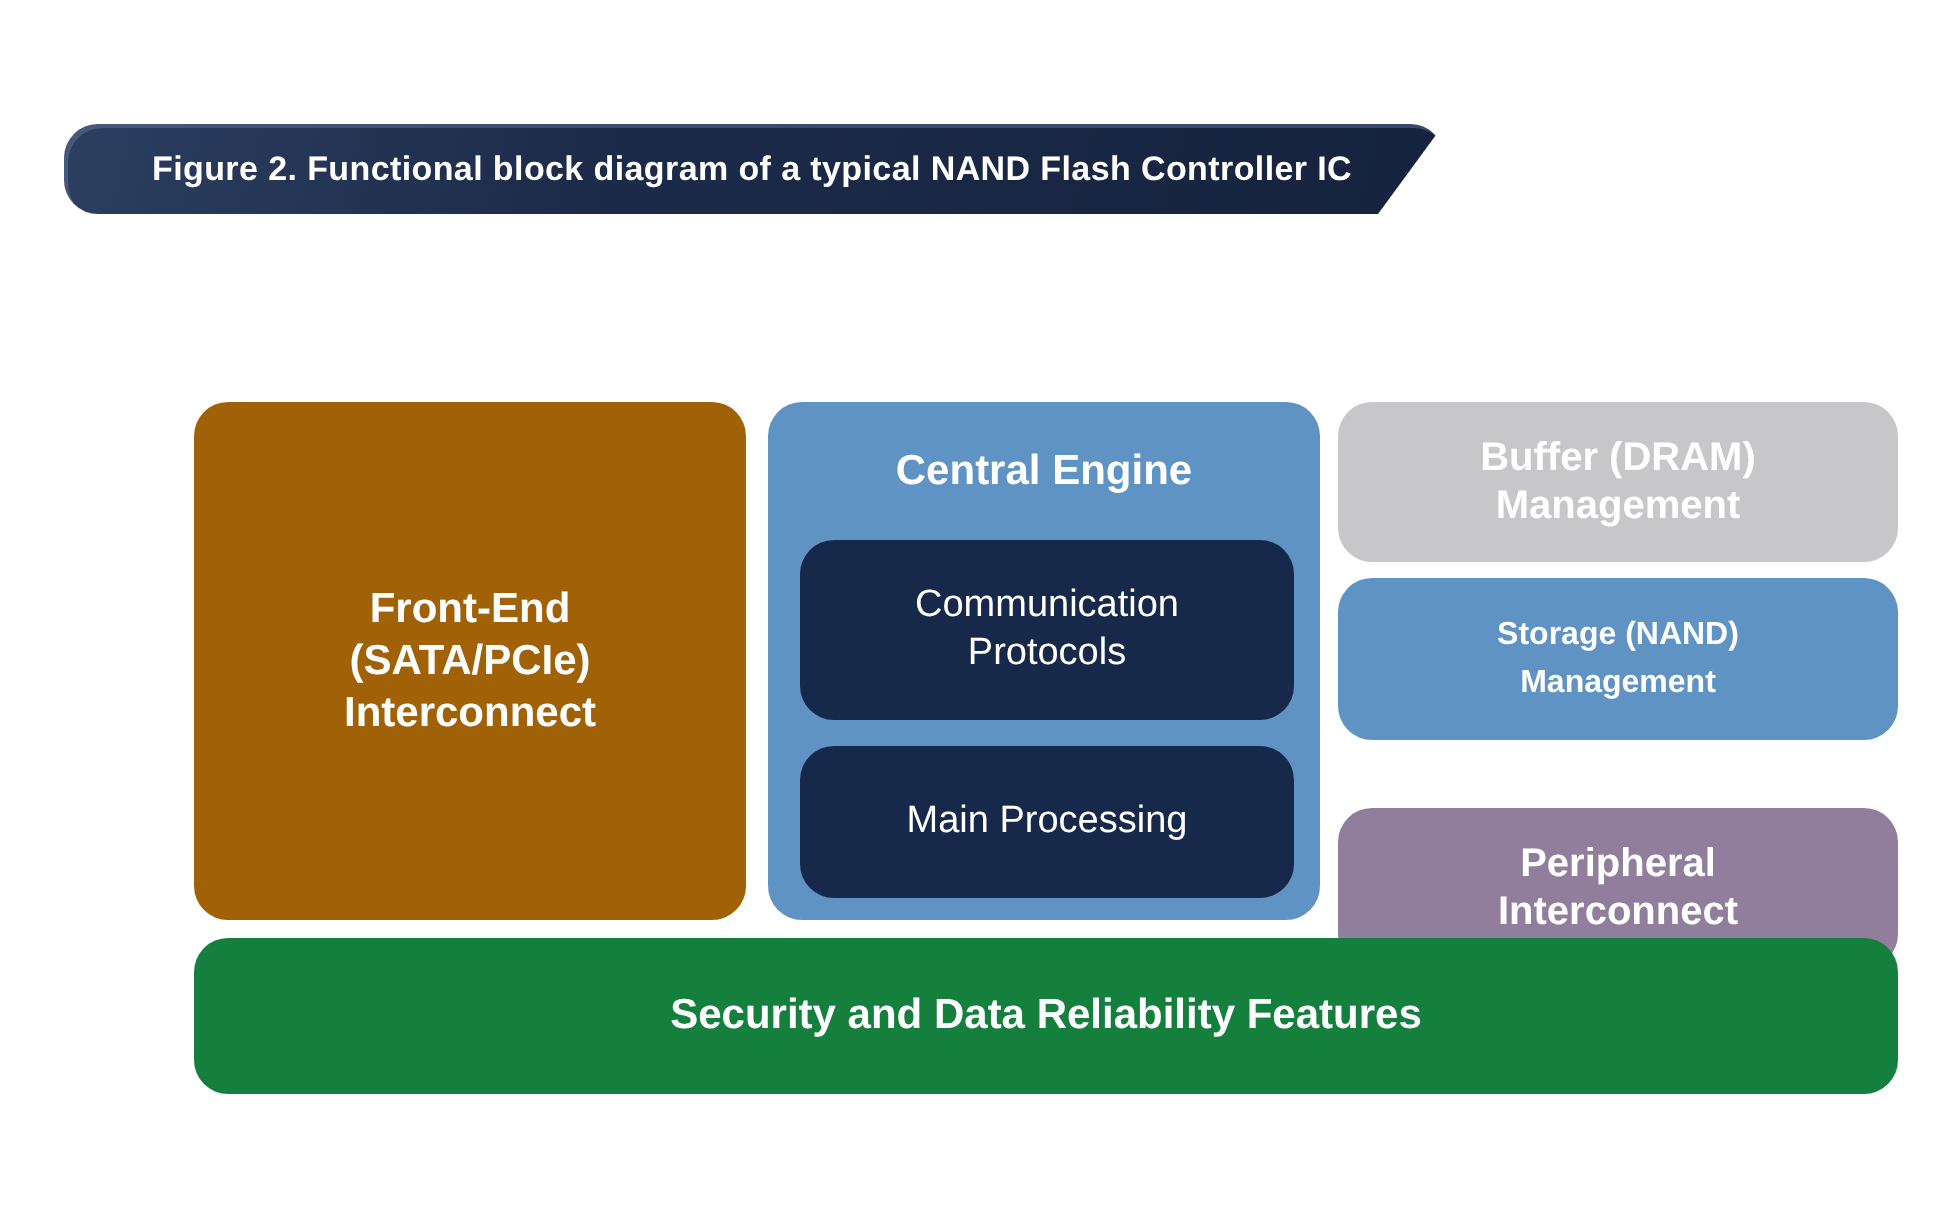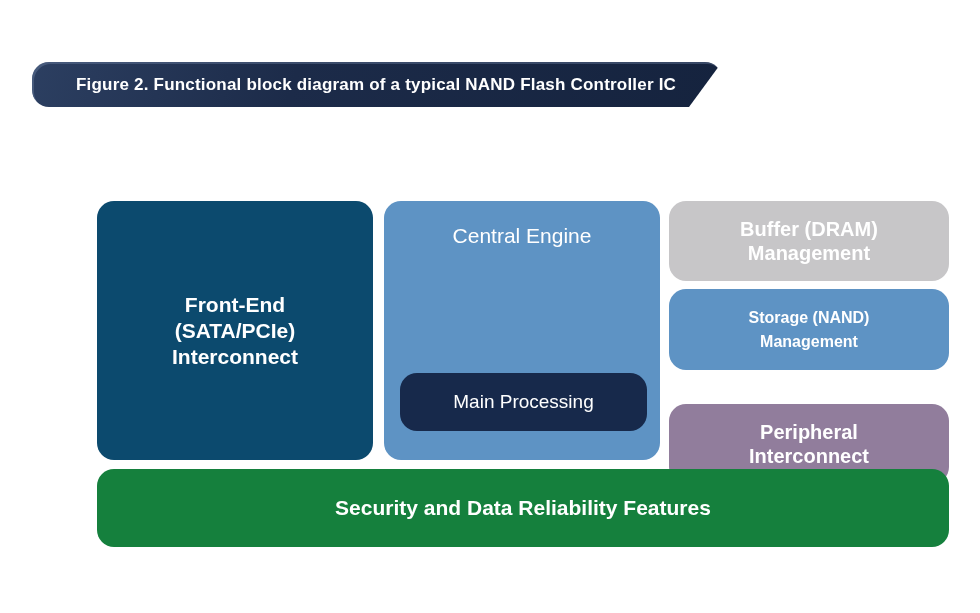--- a/index.html
+++ b/index.html
@@ -43,60 +43,60 @@
   }
   .block .label {
     white-space: pre-line;
     font-weight: bold;
   }
 
   
   .front-end {
     left: 65px; top: 169px;
     width: 276px; height: 259px;
-    background: #0c4a6e;
+    background: #a16207;
     font-size: 21px; line-height: 26px;
   }
 
   
   .central {
     left: 352px; top: 169px;
     width: 276px; height: 259px;
     background: #5e93c4;
   }
   .central-title {
     position: absolute;
     left: 0; top: 0;
     width: 100%; height: 69px;
     display: flex;
     align-items: center;
     justify-content: center;
     color: #ffffff;
-    font-weight: normal;
+    font-weight: bold;
     font-size: 21px;
   }
   .navy {
     position: absolute;
     left: 16px;
     width: 247px;
     background: #17294b;
     display: flex;
     align-items: center;
     justify-content: center;
     text-align: center;
     color: #ffffff;
   }
   .navy .label {
     font-weight: normal;
     font-size: 19px;
     line-height: 24px;
     white-space: pre-line;
   }
   .navy-1 { top: 69px; height: 90px; }
-  .navy-2 { top: 172px; height: 58px; }
+  .navy-2 { top: 172px; height: 76px; }
 
   
   .buffer {
     left: 637px; top: 169px;
     width: 280px; height: 80px;
     background: #c7c6c8;
     font-size: 20px; line-height: 24px; align-items: center;
   }
   .storage {
     left: 637px; top: 257px;
@@ -129,20 +129,24 @@
   </div>
 
   <div class="block front-end">
     <span class="label">Front-End
 (SATA/PCIe)
 Interconnect</span>
   </div>
 
   <div class="block central">
     <div class="central-title">Central Engine</div>
+    <div class="navy navy-1">
+      <span class="label">Communication
+Protocols</span>
+    </div>
     <div class="navy navy-2">
       <span class="label">Main Processing</span>
     </div>
   </div>
 
   <div class="block buffer">
     <span class="label">Buffer (DRAM)
 Management</span>
   </div>
 

